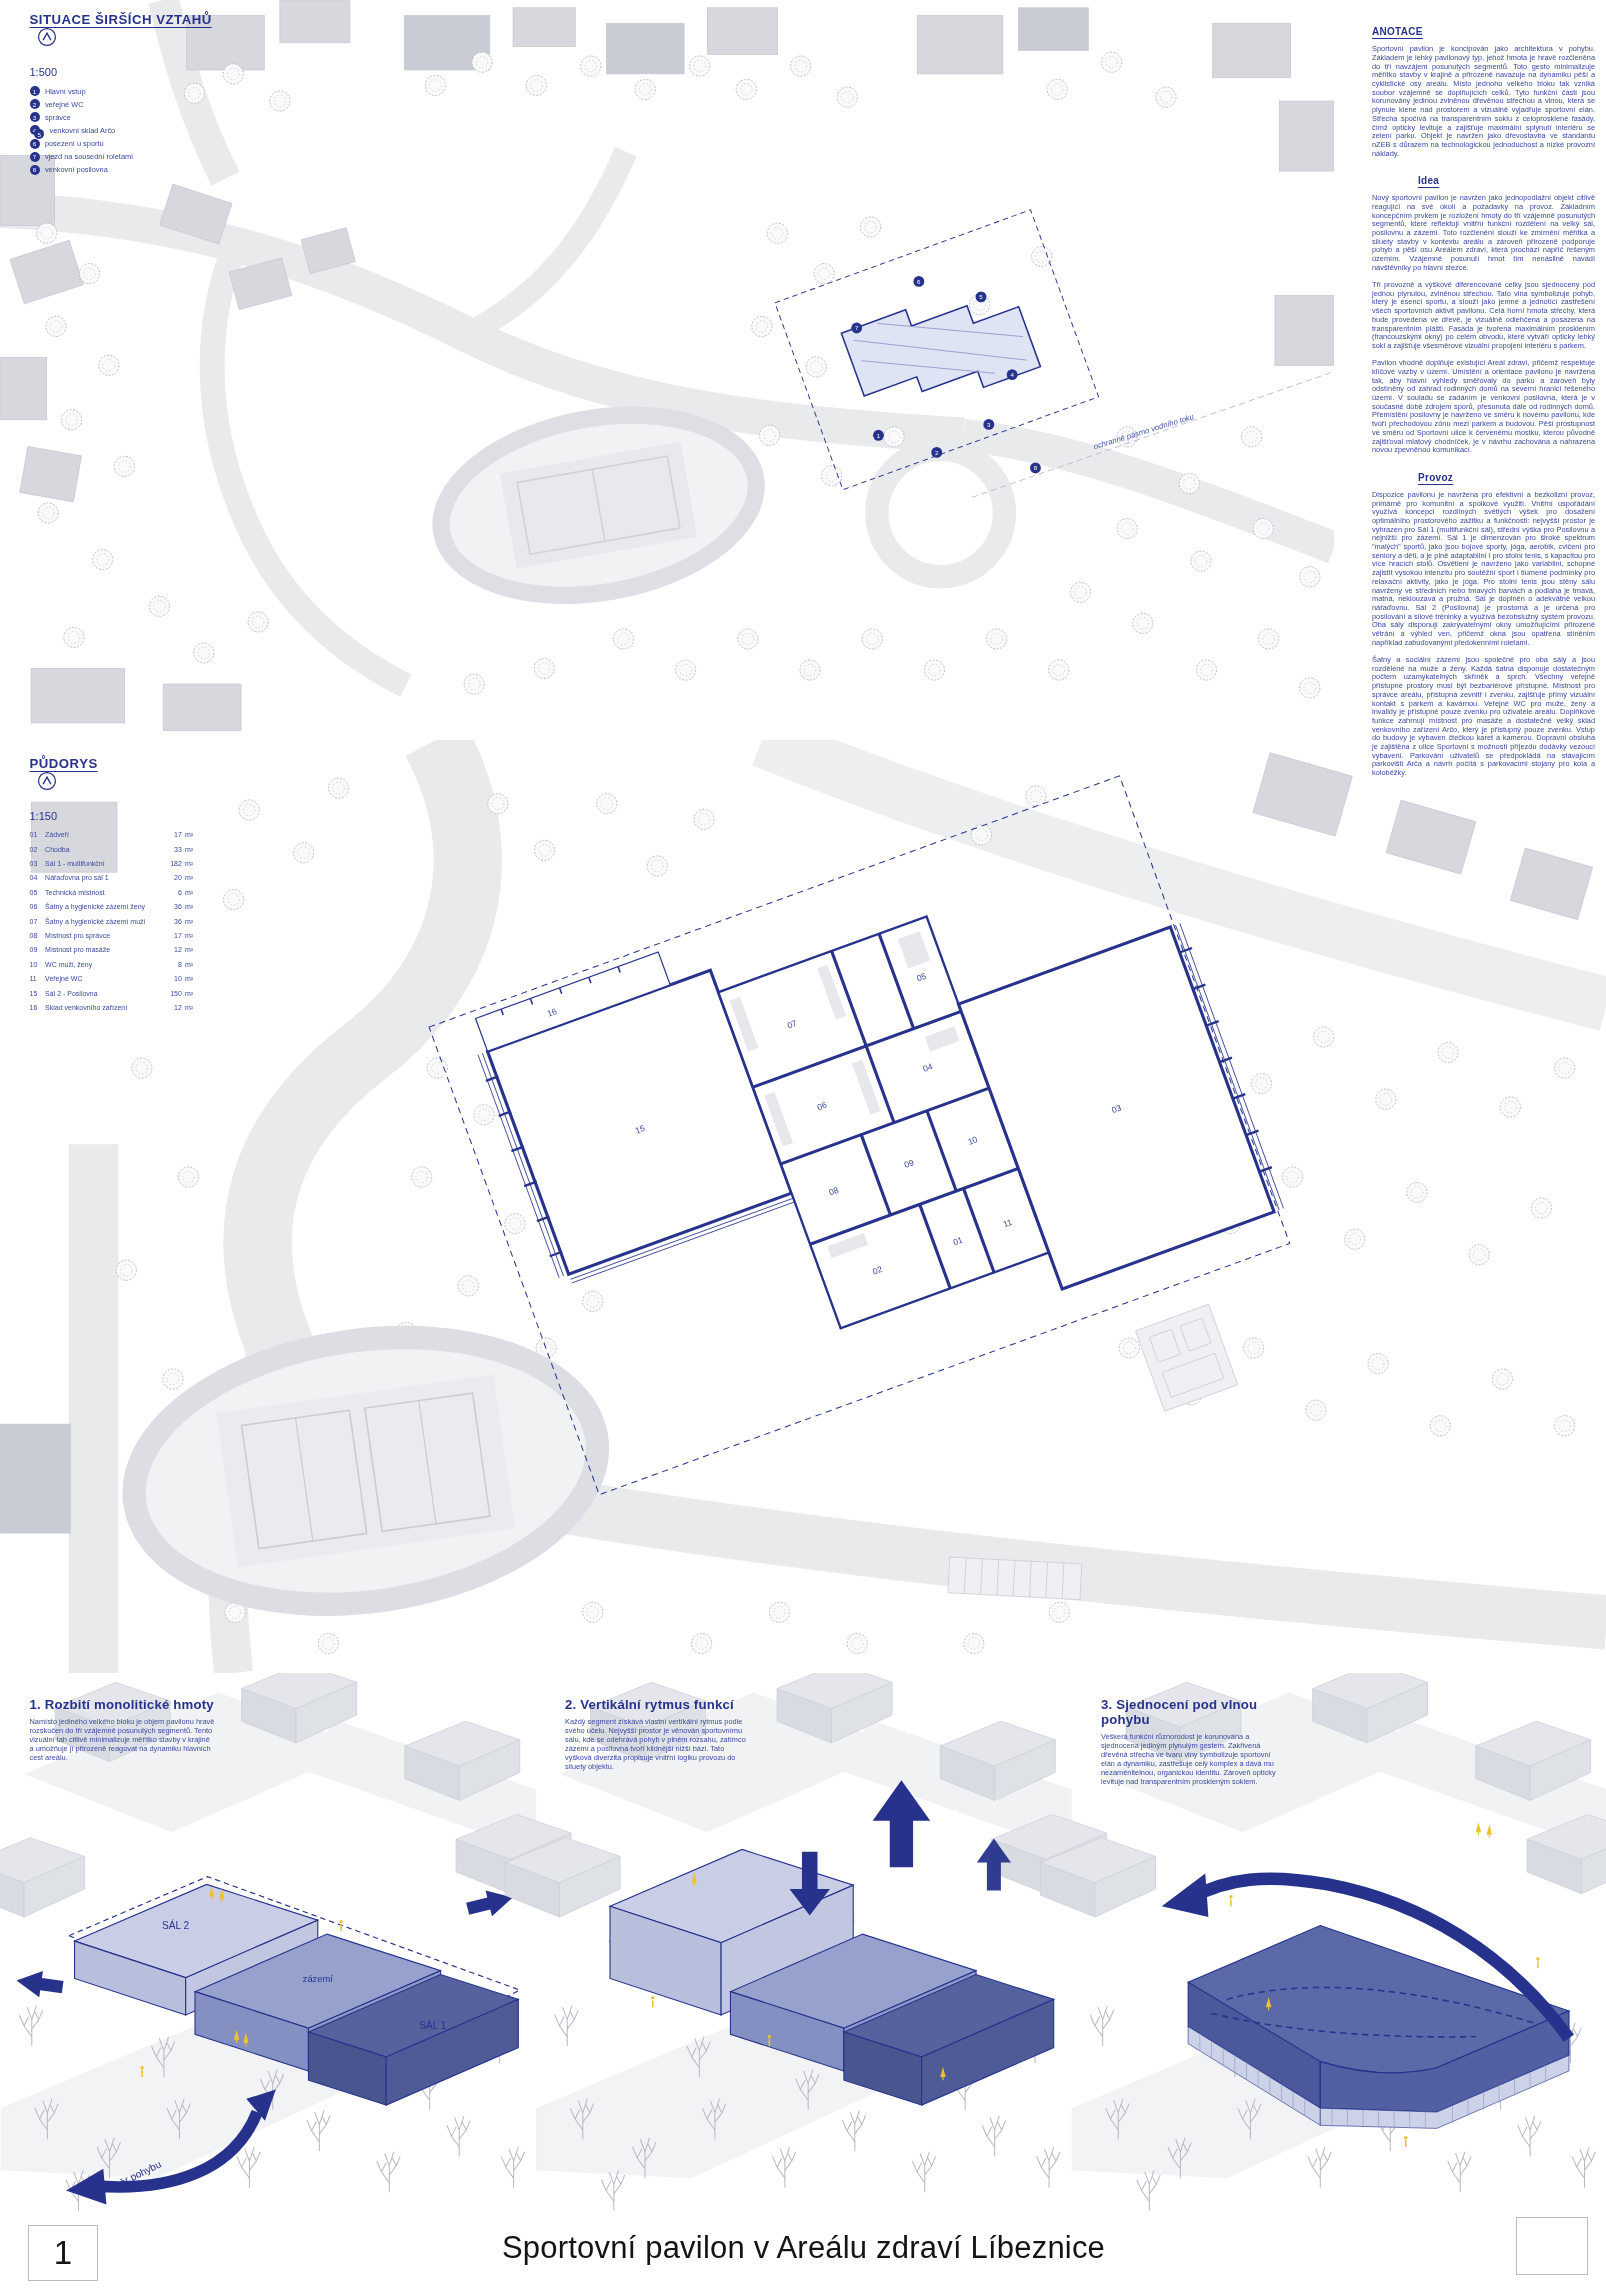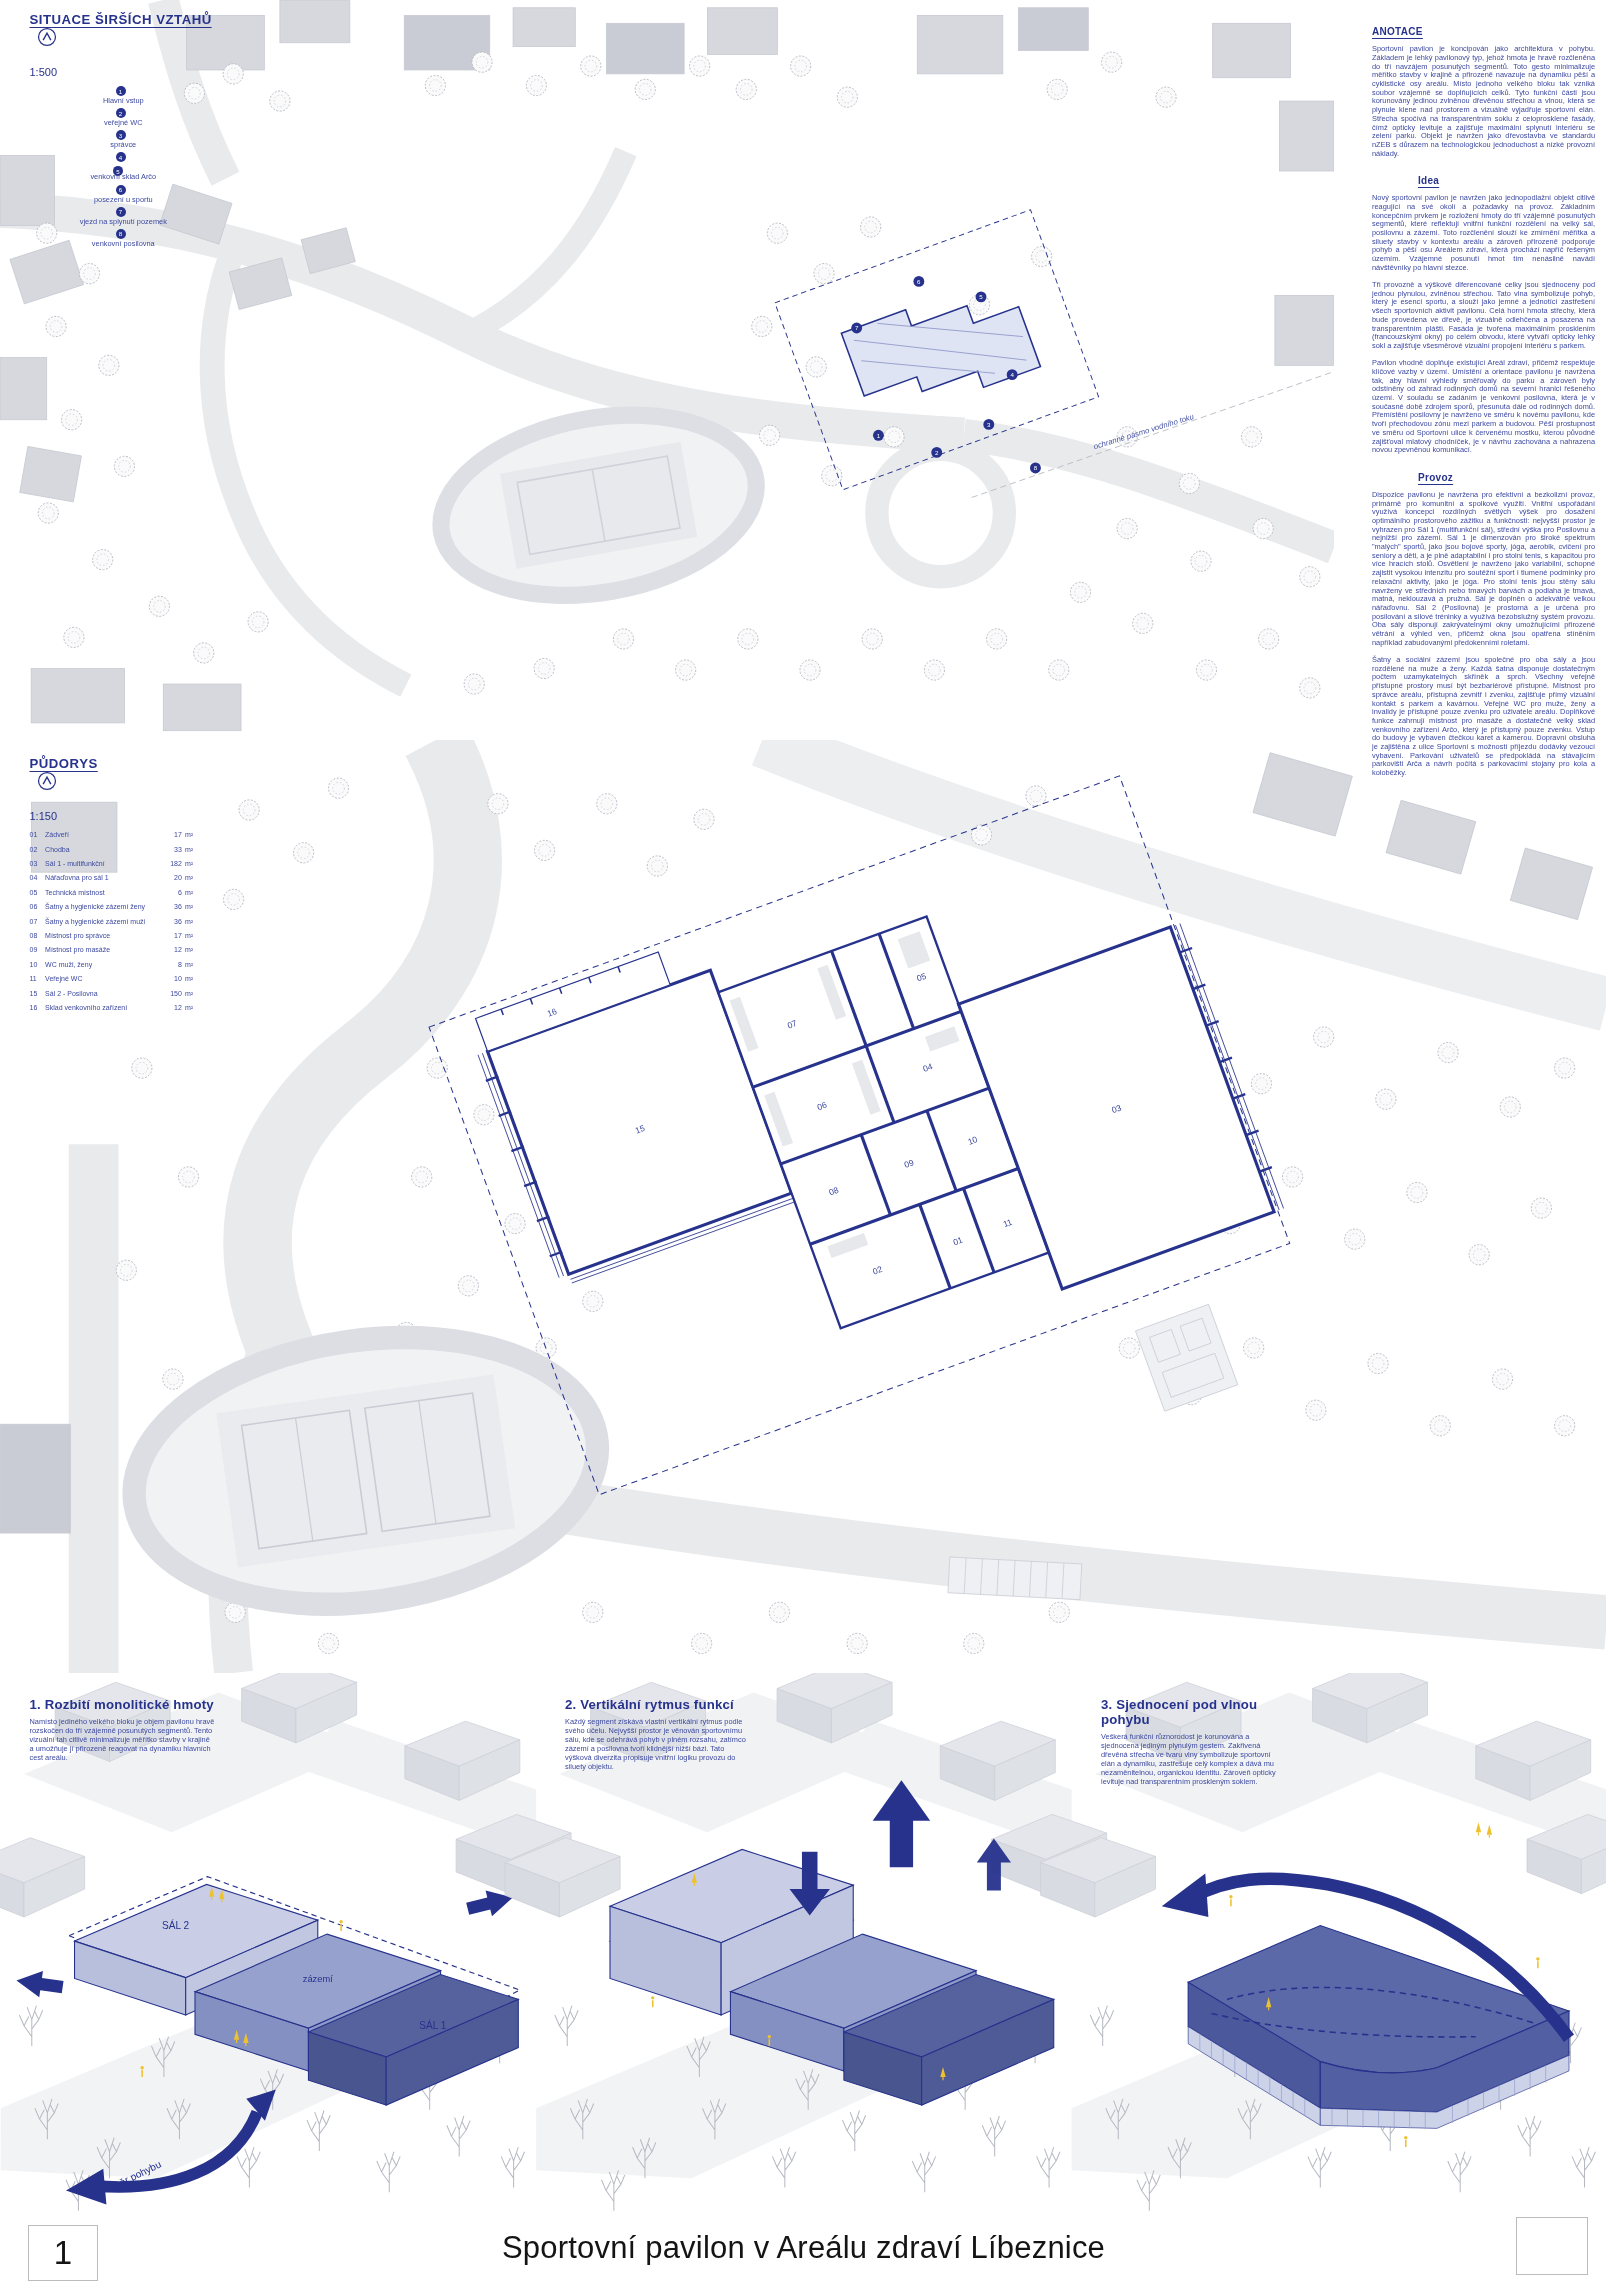--- a/index.html
+++ b/index.html
@@ -11,21 +11,21 @@
 
   
   .map-head{color:#26328c;}
   .map-head .t{font-size:13.2px;font-weight:700;letter-spacing:0.5px;text-decoration:underline;
                text-underline-offset:3.1px;}
   .map-head .s{font-size:11px;font-weight:400;margin-top:19px;}
   .north{vertical-align:-4.7px;margin-left:7.8px;}
 
   
   .legend{margin-top:7.8px;}
-  .legend-row{display:flex;align-items:center;margin-bottom:3.1px;flex-direction:column;}
+  .legend-row{display:flex;align-items:center;margin-bottom:3.1px;}
   .badge{width:10px;height:10px;border-radius:50%;background:#26328c;color:#fff;font-size:6.2px;
          display:inline-flex;align-items:center;justify-content:center;flex:0 0 10px;}
   .badge.ovl{margin-left:-5.4px;transform:translateY(3.9px);}
   .legend-row .lab{font-size:7.4px;color:#3c49a0;margin-left:5.4px;}
 
   
   .col{width:223px;color:#3c49a0;}
   .col h2{font-size:10px;color:#26328c;font-weight:700;letter-spacing:0.3px;margin:0 0 7.8px;
           text-decoration:underline;text-underline-offset:3.1px;}
   .col h2.sub{margin-top:17px;padding-left:46px;}
@@ -243,21 +243,21 @@
           <span class="badge">4</span>
           <span class="badge ovl">5</span>
           <span class="lab">venkovní sklad Arčo</span>
         </div>
     <div class="legend-row">
           <span class="badge">6</span>
           <span class="lab">posezení u sportu</span>
         </div>
     <div class="legend-row">
           <span class="badge">7</span>
-          <span class="lab">vjezd na splynutí pozemek</span>
+          <span class="lab">vjezd na sousední roletami</span>
         </div>
     <div class="legend-row">
           <span class="badge">8</span>
           <span class="lab">venkovní posilovna</span>
         </div>
   </div>
 </div>
 
 <div class="abs col" style="left:1372px;top:26.4px">
   <h2>ANOTACE</h2>

